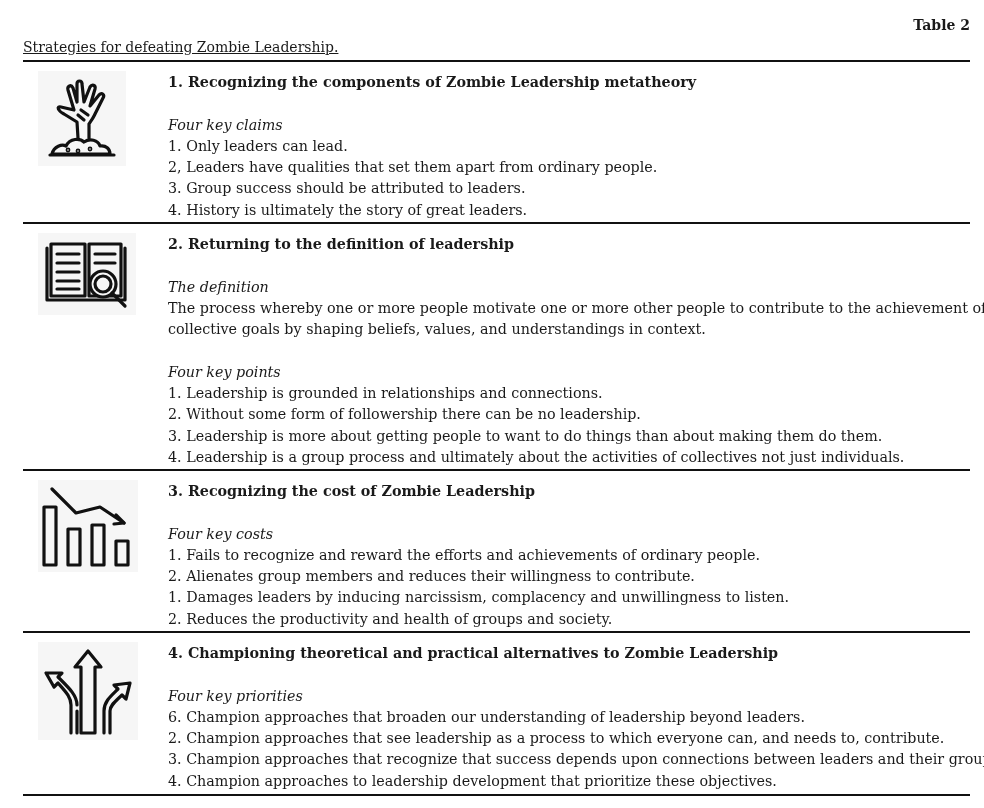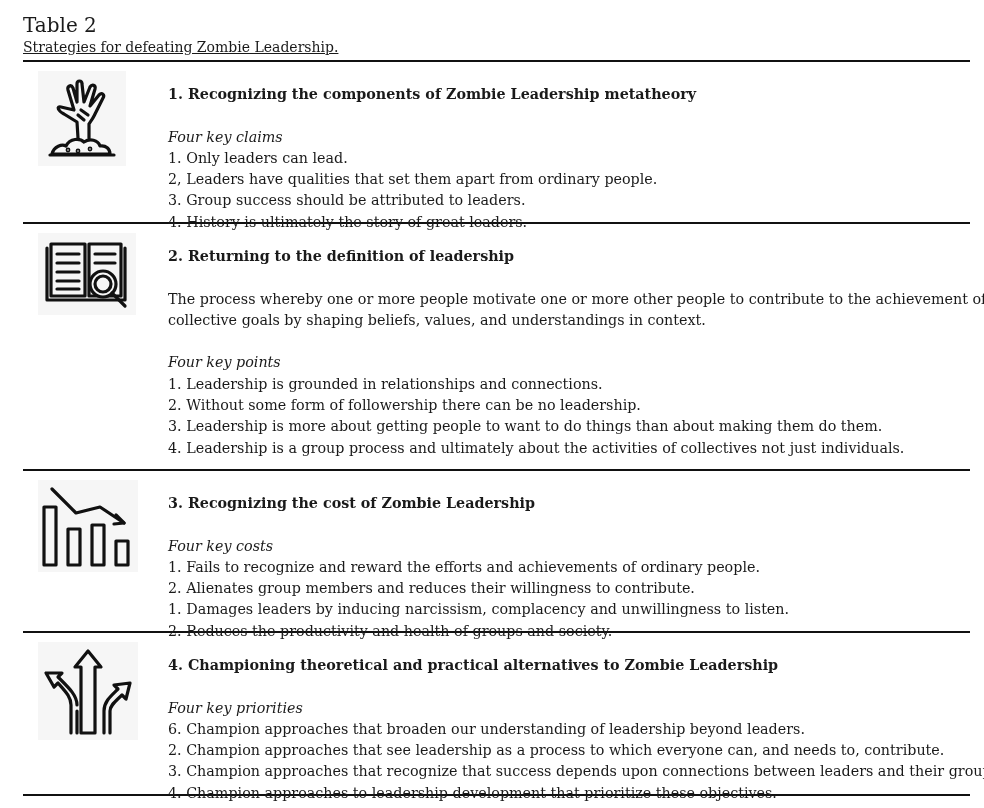--- a/index.html
+++ b/index.html
@@ -2,29 +2,29 @@
 <html><head>
   <meta charset="utf-8">
   <style>
     html, body { margin: 0; padding: 0; background: #ffffff; }
     body {
       width: 984px; height: 808px; position: relative; overflow: hidden;
       font-family: "DejaVu Serif", "Liberation Serif", serif;
       color: #1a1a1a;
     }
     .wrap { position: absolute; left: 23px; top: 14px; width: 947px; }
-    .tbl-label { font-weight: normal; font-size: 20px; line-height: 22px; height: 22px; }
+    .tbl-label { font-weight: bold; font-size: 14px; line-height: 22px; height: 22px; text-align: right; }
     .tbl-caption { font-size: 14px; line-height: 22px; height: 24px; text-decoration: underline; }
     .rule-thick { height: 2px; background: #111; }
     .row { position: relative; border-bottom: 2px solid #111; }
     .icon-box {
       position: absolute; left: 15px; top: 9px; background: #f6f6f6;
       display: flex; align-items: center; justify-content: center;
     }
-    .content { margin-left: 145px; padding-top: 22px; padding-bottom: 1px; font-size: 14.3px; line-height: 21.3px; }
+    .content { margin-left: 145px; padding-top: 10px; padding-bottom: 1px; font-size: 14.3px; line-height: 21.3px; }
     .heading { font-weight: bold; }
     .spacer { height: 21.3px; }
     .sub { font-style: italic; }
     .line { white-space: nowrap; }
     svg { display: block; }
   </style>
 </head>
 <body>
 
 <div class="wrap">
@@ -64,20 +64,21 @@
         <path d="M16 18 L38 18 M16 27 L38 27 M16 36 L38 36 M16 45 L38 45 M16 53 L38 53"></path>
         <path d="M54 18 L74 18 M54 27 L74 27"></path>
         <circle cx="62" cy="48" r="13" fill="#f6f6f6"></circle>
         <circle cx="62" cy="48" r="8"></circle>
         <path d="M71 57 L84 70"></path>
       </svg>
     </div>
     <div class="content">
       <div class="heading">2. Returning to the definition of leadership</div>
       <div class="spacer"></div>
+      <div class="sub">The definition</div>
       <div class="line">The process whereby one or more people motivate one or more other people to contribute to the achievement of</div>
       <div class="line">collective goals by shaping beliefs, values, and understandings in context.</div>
       <div class="spacer"></div>
       <div class="sub">Four key points</div>
       <div class="line">1. Leadership is grounded in relationships and connections.</div>
       <div class="line">2. Without some form of followership there can be no leadership.</div>
       <div class="line">3. Leadership is more about getting people to want to do things than about making them do them.</div>
       <div class="line">4. Leadership is a group process and ultimately about the activities of collectives not just individuals.</div>
     </div>
   </div>

